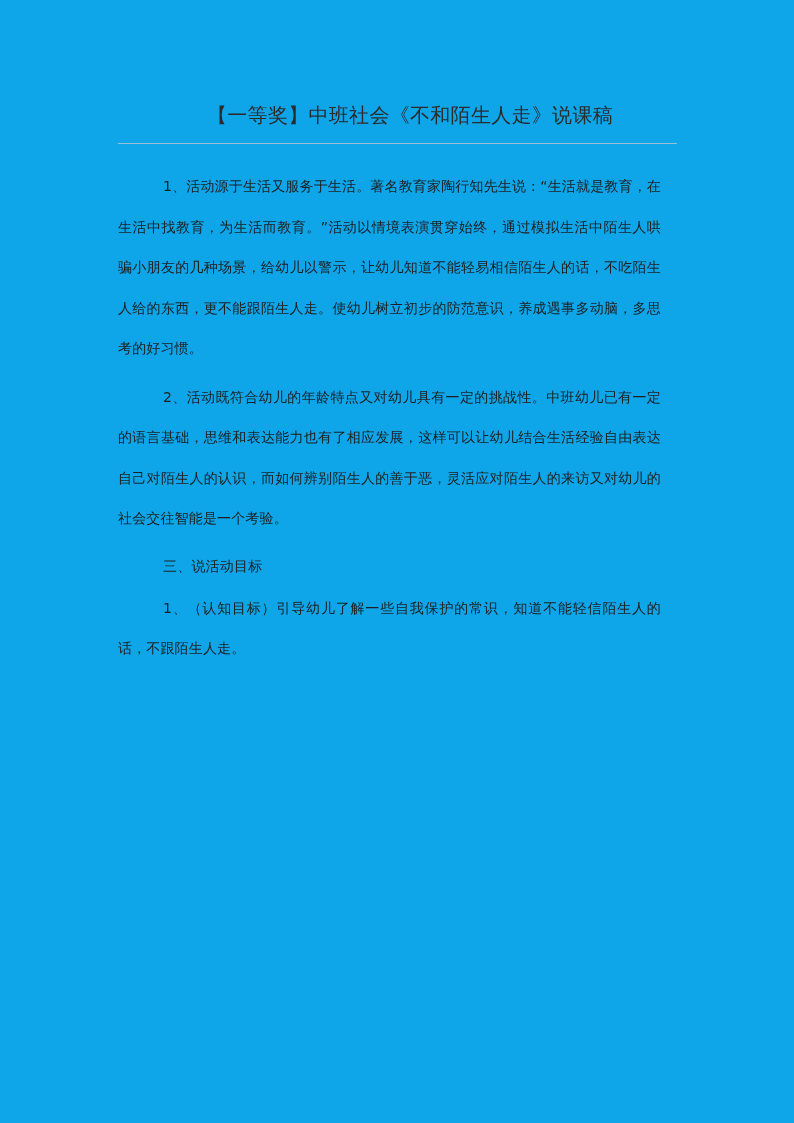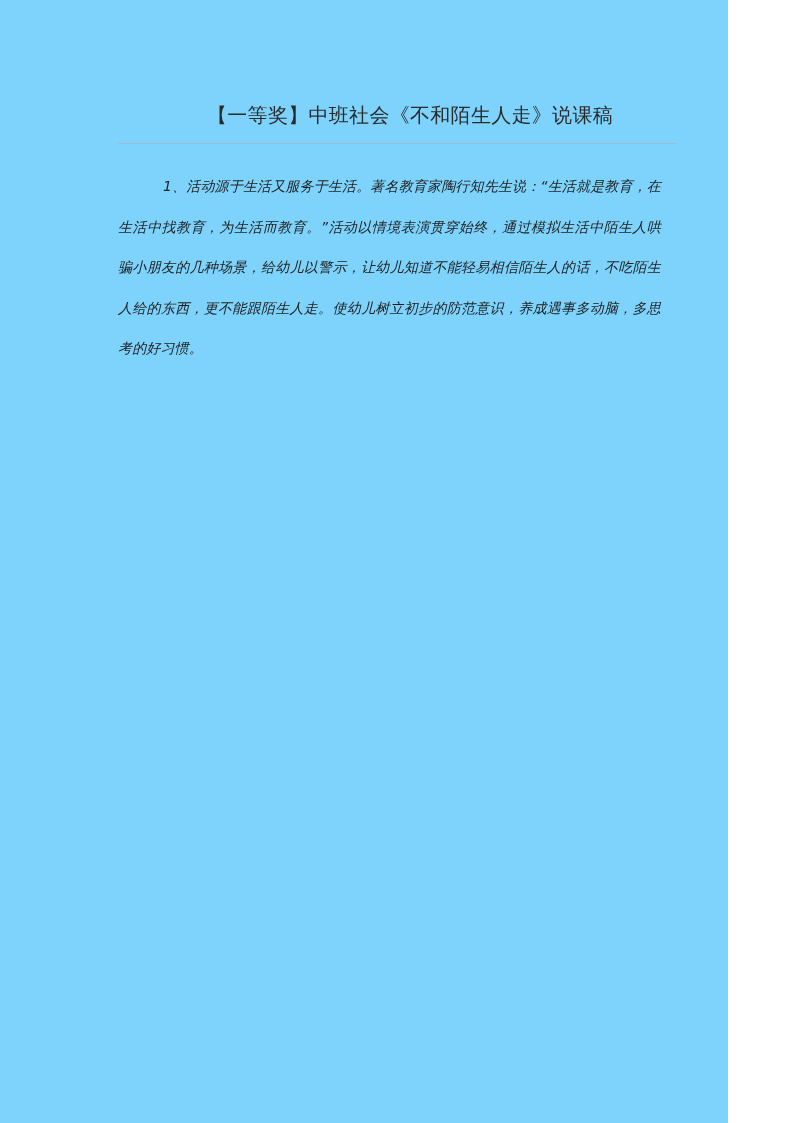--- a/index.html
+++ b/index.html
@@ -11,23 +11,23 @@
       width: 794px;
       height: 1123px;
       position: relative;
       overflow: hidden;
       font-family: "DejaVu Sans", "Liberation Sans", sans-serif;
       color: #1a1a1a;
     }
     .page {
       position: absolute;
       left: 0; top: 0;
-      width: 728px;
+      width: 794px;
       height: 1123px;
-      background: #7dd3fc;
+      background: #0ea5e9;
     }
     .doc-title {
       position: absolute;
       top: 101px;
       left: 0;
       width: 794px;
       text-align: center;
       font-size: 20px;
       line-height: 28px;
       color: #2b2b2b;
@@ -61,35 +61,37 @@
       letter-spacing: 0.2px;
     }
     .para {
       margin: 0 16px 14px 0;
       text-indent: 45px;
       text-align: justify;
       text-justify: inter-character;
       line-height: 40.5px;
       margin-top: -6px;
       letter-spacing: 0.15px;
-      font-style: italic;
     }
   </style>
 </head>
 <body>
 
 <div class="page">
 
   <div class="doc-title">【一等奖】中班社会《不和陌生人走》说课稿</div>
   <div class="title-rule"></div>
 
   <div class="body">
 
     <div>
       <p class="para">1、活动源于生活又服务于生活。著名教育家陶行知先生说：“生活就是教育，在生活中找教育，为生活而教育。”活动以情境表演贯穿始终，通过模拟生活中陌生人哄骗小朋友的几种场景，给幼儿以警示，让幼儿知道不能轻易相信陌生人的话，不吃陌生人给的东西，更不能跟陌生人走。使幼儿树立初步的防范意识，养成遇事多动脑，多思考的好习惯。</p>
+      <p class="para">2、活动既符合幼儿的年龄特点又对幼儿具有一定的挑战性。中班幼儿已有一定的语言基础，思维和表达能力也有了相应发展，这样可以让幼儿结合生活经验自由表达自己对陌生人的认识，而如何辨别陌生人的善于恶，灵活应对陌生人的来访又对幼儿的社会交往智能是一个考验。</p>
     </div>
 
 
     <div>
+      <p class="heading">三、说活动目标</p>
+      <p class="para">1、（认知目标）引导幼儿了解一些自我保护的常识，知道不能轻信陌生人的话，不跟陌生人走。</p>
     </div>
 
   </div>
 </div>
 
 </body></html>

